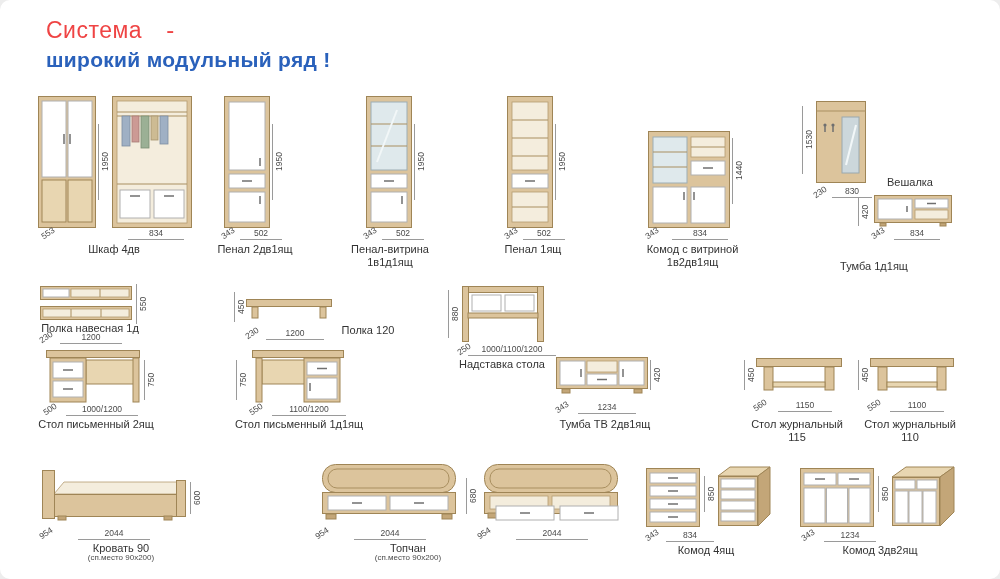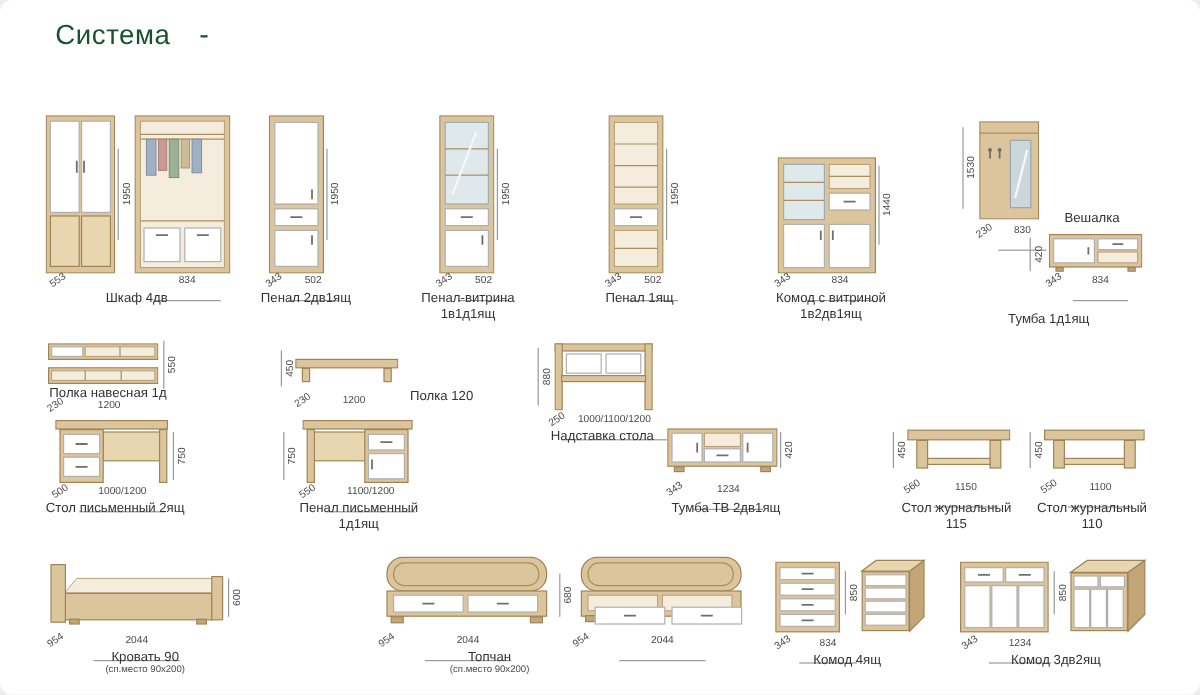--- a/index.html
+++ b/index.html
@@ -2,37 +2,37 @@
 <html><head>
 <meta charset="utf-8">
 <style>
   * { margin:0; padding:0; box-sizing:border-box; }
   html,body { background:#ededed; }
   body { font-family:"Liberation Sans", sans-serif; }
   .stage { position:relative; width:1000px; height:579px; background:#ffffff;
            border-radius:10px; overflow:hidden; }
 
   
-  .title-line1 { position:absolute; left:46px; top:16px; display:flex; align-items:flex-start;
-                 gap:10px; color:#14532d; }
+  .title-line1 { position:absolute; left:46px; top:16px; display:flex; align-items:center;
+                 gap:10px; color:#ef4444; }
   .t-prefix { font-size:23px; letter-spacing:0.5px; }
   .t-brand  { font-size:30px; letter-spacing:1px; }
   .t-dash   { font-size:24px; margin-left:14px; }
   .title-line2 { position:absolute; left:46px; top:48px; font-size:21px; font-weight:bold;
                  color:#2a61bb; letter-spacing:0.3px; }
 
   
   .item { position:absolute; }
   .drawing { position:absolute; }
   .caption { position:absolute; font-size:11px; color:#333; text-align:center; line-height:1.15; }
   .caption.sub { font-size:8px; color:#4a4a4a; }
   .dim { position:absolute; font-size:8.5px; color:#4a4a4a; white-space:nowrap; }
   .dimv { writing-mode:vertical-rl; transform:rotate(180deg); text-align:center;
           border-right:1px solid #9a9a9a; padding-right:1px; }
-  .dimw { text-align:center; border-bottom:1px solid #9a9a9a; padding-bottom:12px; }
+  .dimw { text-align:center; border-bottom:1px solid #9a9a9a; padding-bottom:1px; }
   .dimd { transform:rotate(-34deg); transform-origin:left center; }
 
   
   svg .wd  { fill:#dcc49c; stroke:#9f8556; stroke-width:1; }
   svg .wd2 { fill:#e8d6b1; stroke:#9f8556; stroke-width:1; }
   svg .wds { fill:#c3a678; stroke:#9f8556; stroke-width:1; }
   svg .wh  { fill:#ffffff; stroke:#b0b0b0; stroke-width:1; }
   svg .in  { fill:#f4eddd; stroke:#b59c71; stroke-width:0.8; }
   svg .gl  { fill:#dfe9ec; stroke:#9cadb5; stroke-width:1; }
   svg .mr  { fill:#ccd7db; stroke:#9aa8ae; stroke-width:1; }
@@ -46,20 +46,21 @@
 </style>
 </head>
 <body>
 
 <div class="stage">
 
   <div class="title-line1">
     <span class="t-prefix">Система</span>
     <span class="t-dash">-</span>
   </div>
+  <div class="title-line2">широкий модульный ряд !</div>
 
   <div class="item" style="left:34px;top:96px;width:164px;height:160px">
     <svg class="drawing" style="left:4px;top:0" width="58" height="132">
       <rect class="wd" x="0.5" y="0.5" width="57" height="131"></rect>
       <rect class="wh" x="4" y="5" width="24" height="76"></rect>
       <rect class="wh" x="30" y="5" width="24" height="76"></rect>
       <line class="hd" x1="26" y1="38" x2="26" y2="48"></line>
         <line class="hd" x1="32" y1="38" x2="32" y2="48"></line>
       <rect class="wd2" x="4" y="84" width="24" height="42"></rect>
       <rect class="wd2" x="30" y="84" width="24" height="42"></rect>
@@ -243,21 +244,21 @@
       <rect class="wd" x="0.5" y="0.5" width="91" height="7"></rect>
       <rect class="wd" x="52" y="8" width="36" height="44"></rect>
       <rect class="wh" x="55" y="12" width="30" height="13"></rect>
         <line class="hd" x1="65" y1="18.5" x2="75" y2="18.5"></line>
       <rect class="wh" x="55" y="28" width="30" height="21"></rect>
         <line class="hd" x1="58" y1="33" x2="58" y2="41"></line>
       <rect class="wd" x="4" y="8" width="6" height="44"></rect>
     </svg>
     <span class="dim dimd" style="left:16px;top:60px">550</span>
     <span class="dim dimw" style="left:38px;top:56px;width:74px">1100/1200</span>
-    <div class="caption" style="left:0;top:70px;width:130px">Пенал письменный 1д1ящ</div>
+    <div class="caption" style="left:0;top:70px;width:130px">Стол письменный 1д1ящ</div>
   </div>
 
   <div class="item" style="left:444px;top:282px;width:116px;height:88px">
     <span class="dim dimv" style="left:4px;top:8px;height:48px">880</span>
     <svg class="drawing" style="left:18px;top:4px" width="82" height="56">
       <rect class="wd" x="0.5" y="0.5" width="81" height="6"></rect>
       <rect class="wd" x="0.5" y="0.5" width="6" height="55"></rect>
       <rect class="wd" x="75.5" y="0.5" width="6" height="55"></rect>
       <rect class="wh" x="10" y="9" width="29" height="16"></rect>
       <rect class="wh" x="43" y="9" width="29" height="16"></rect>

